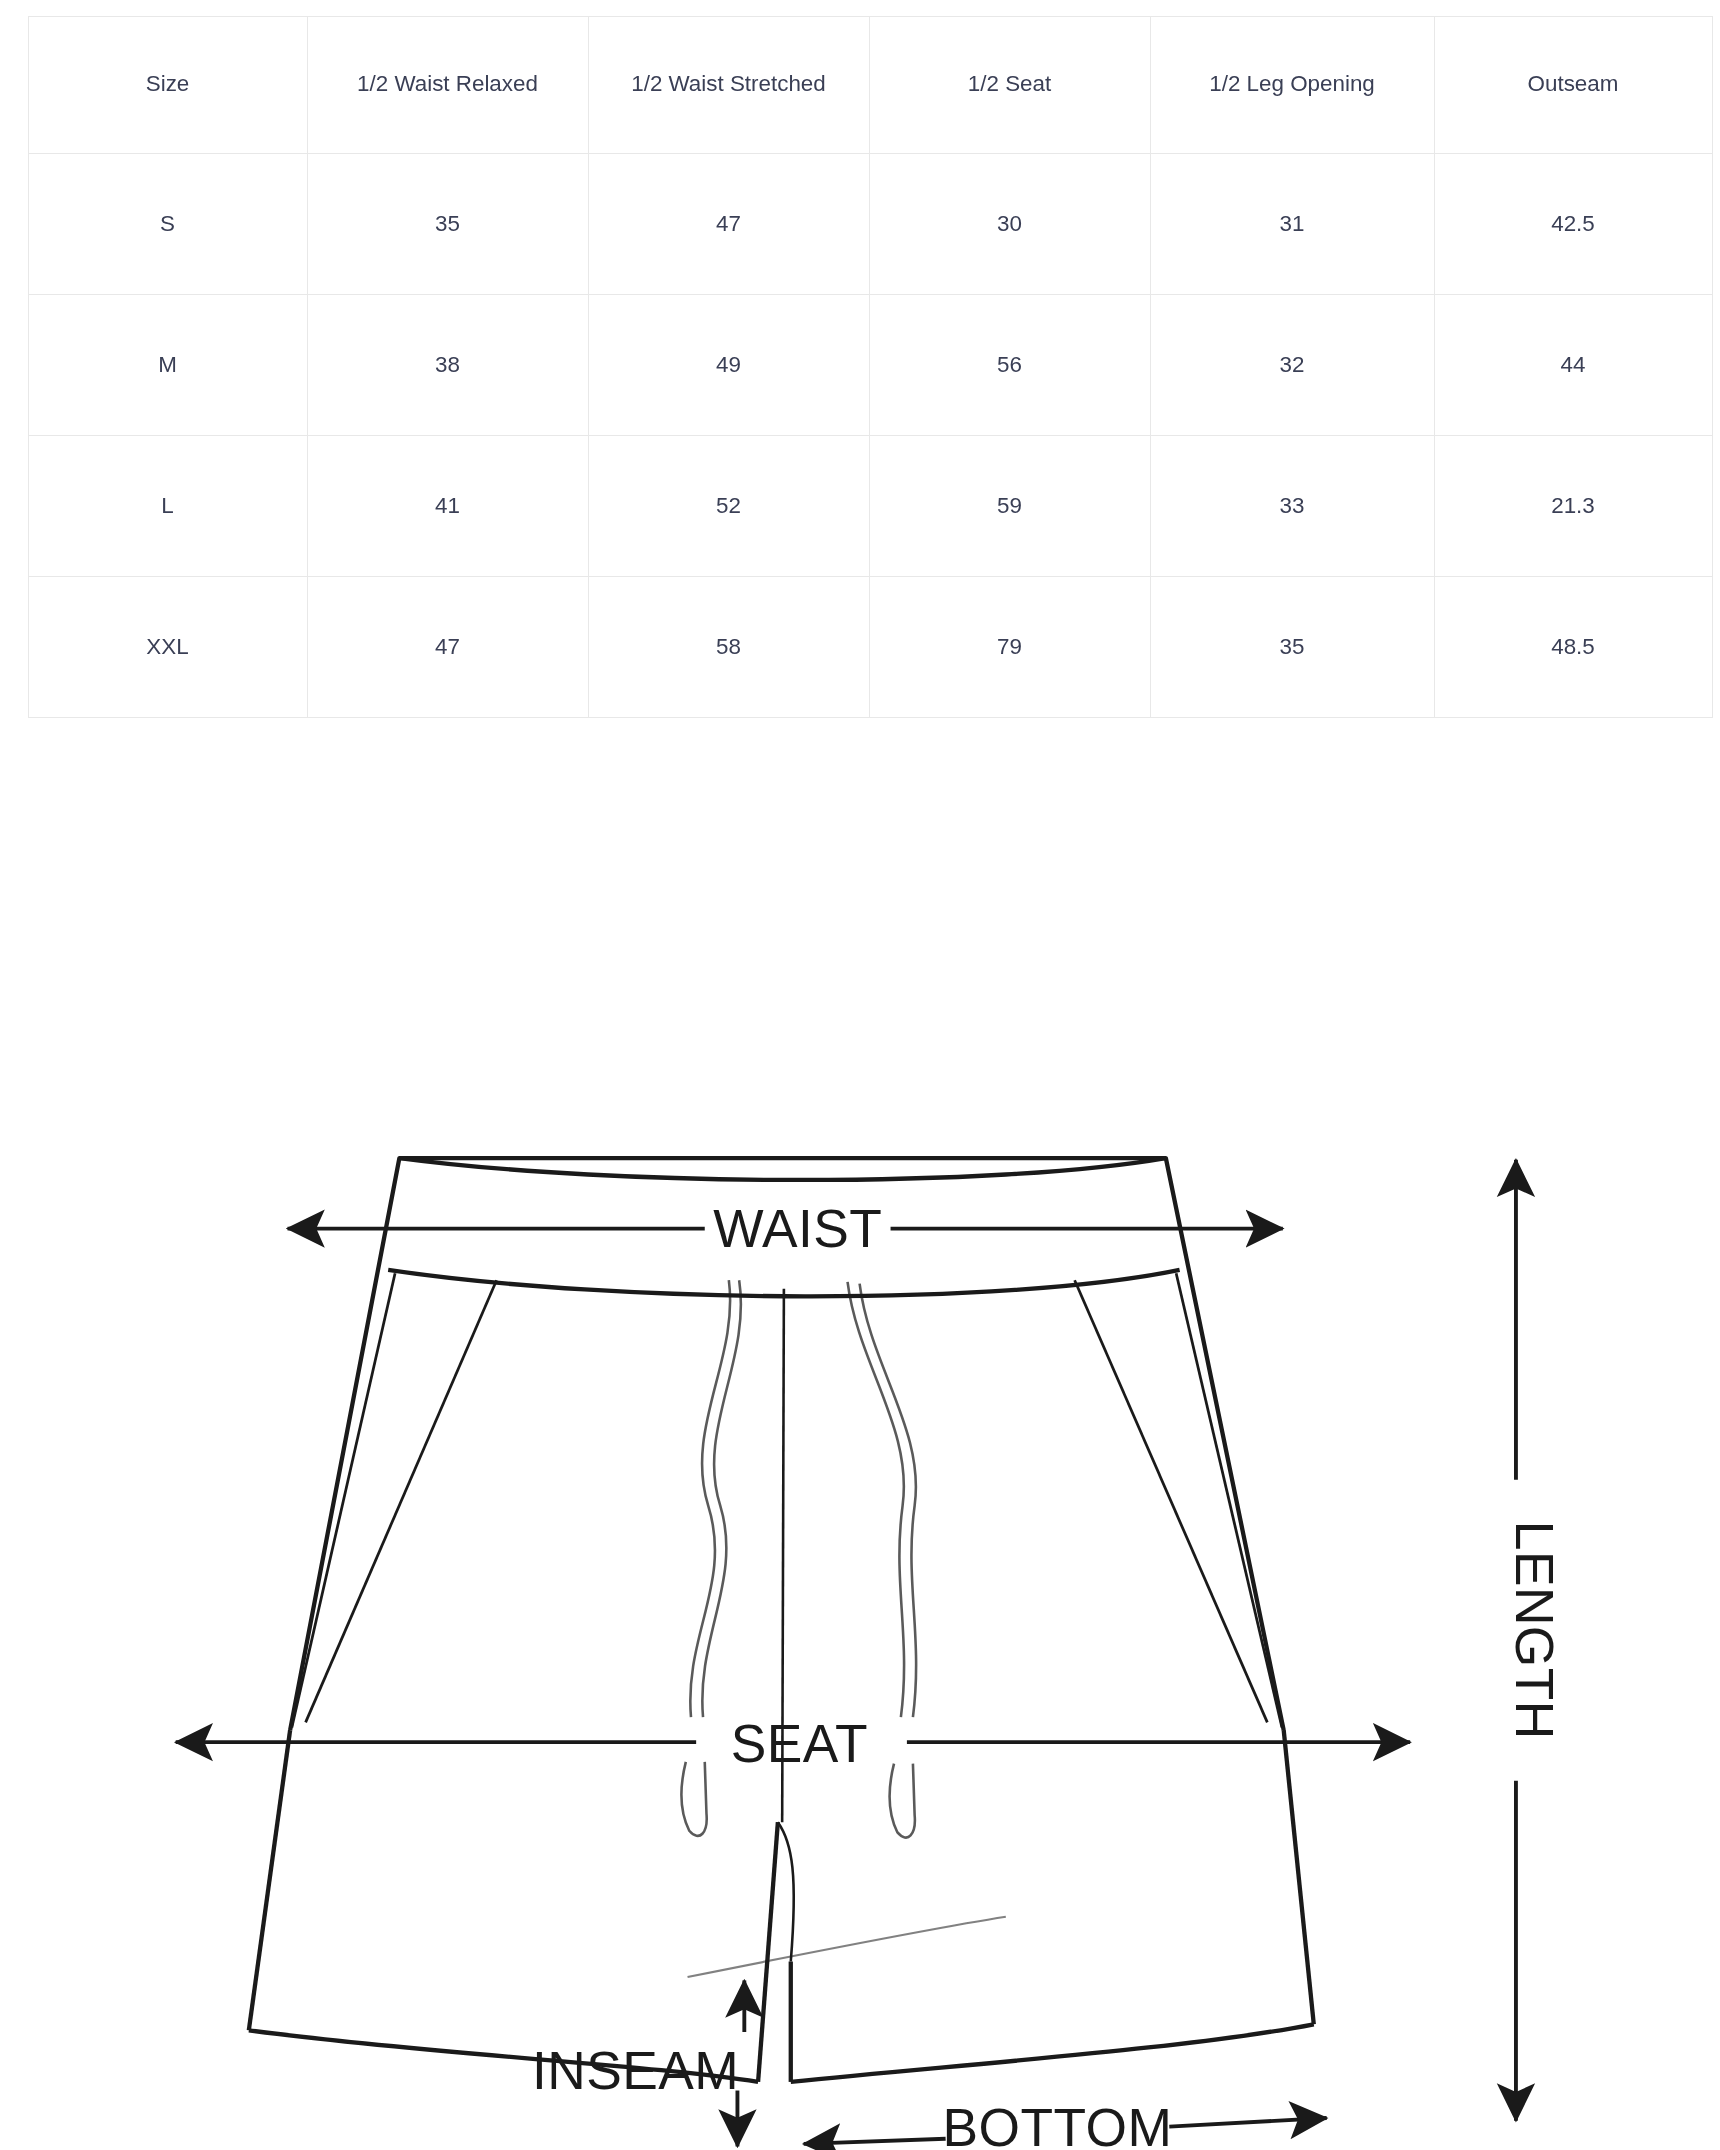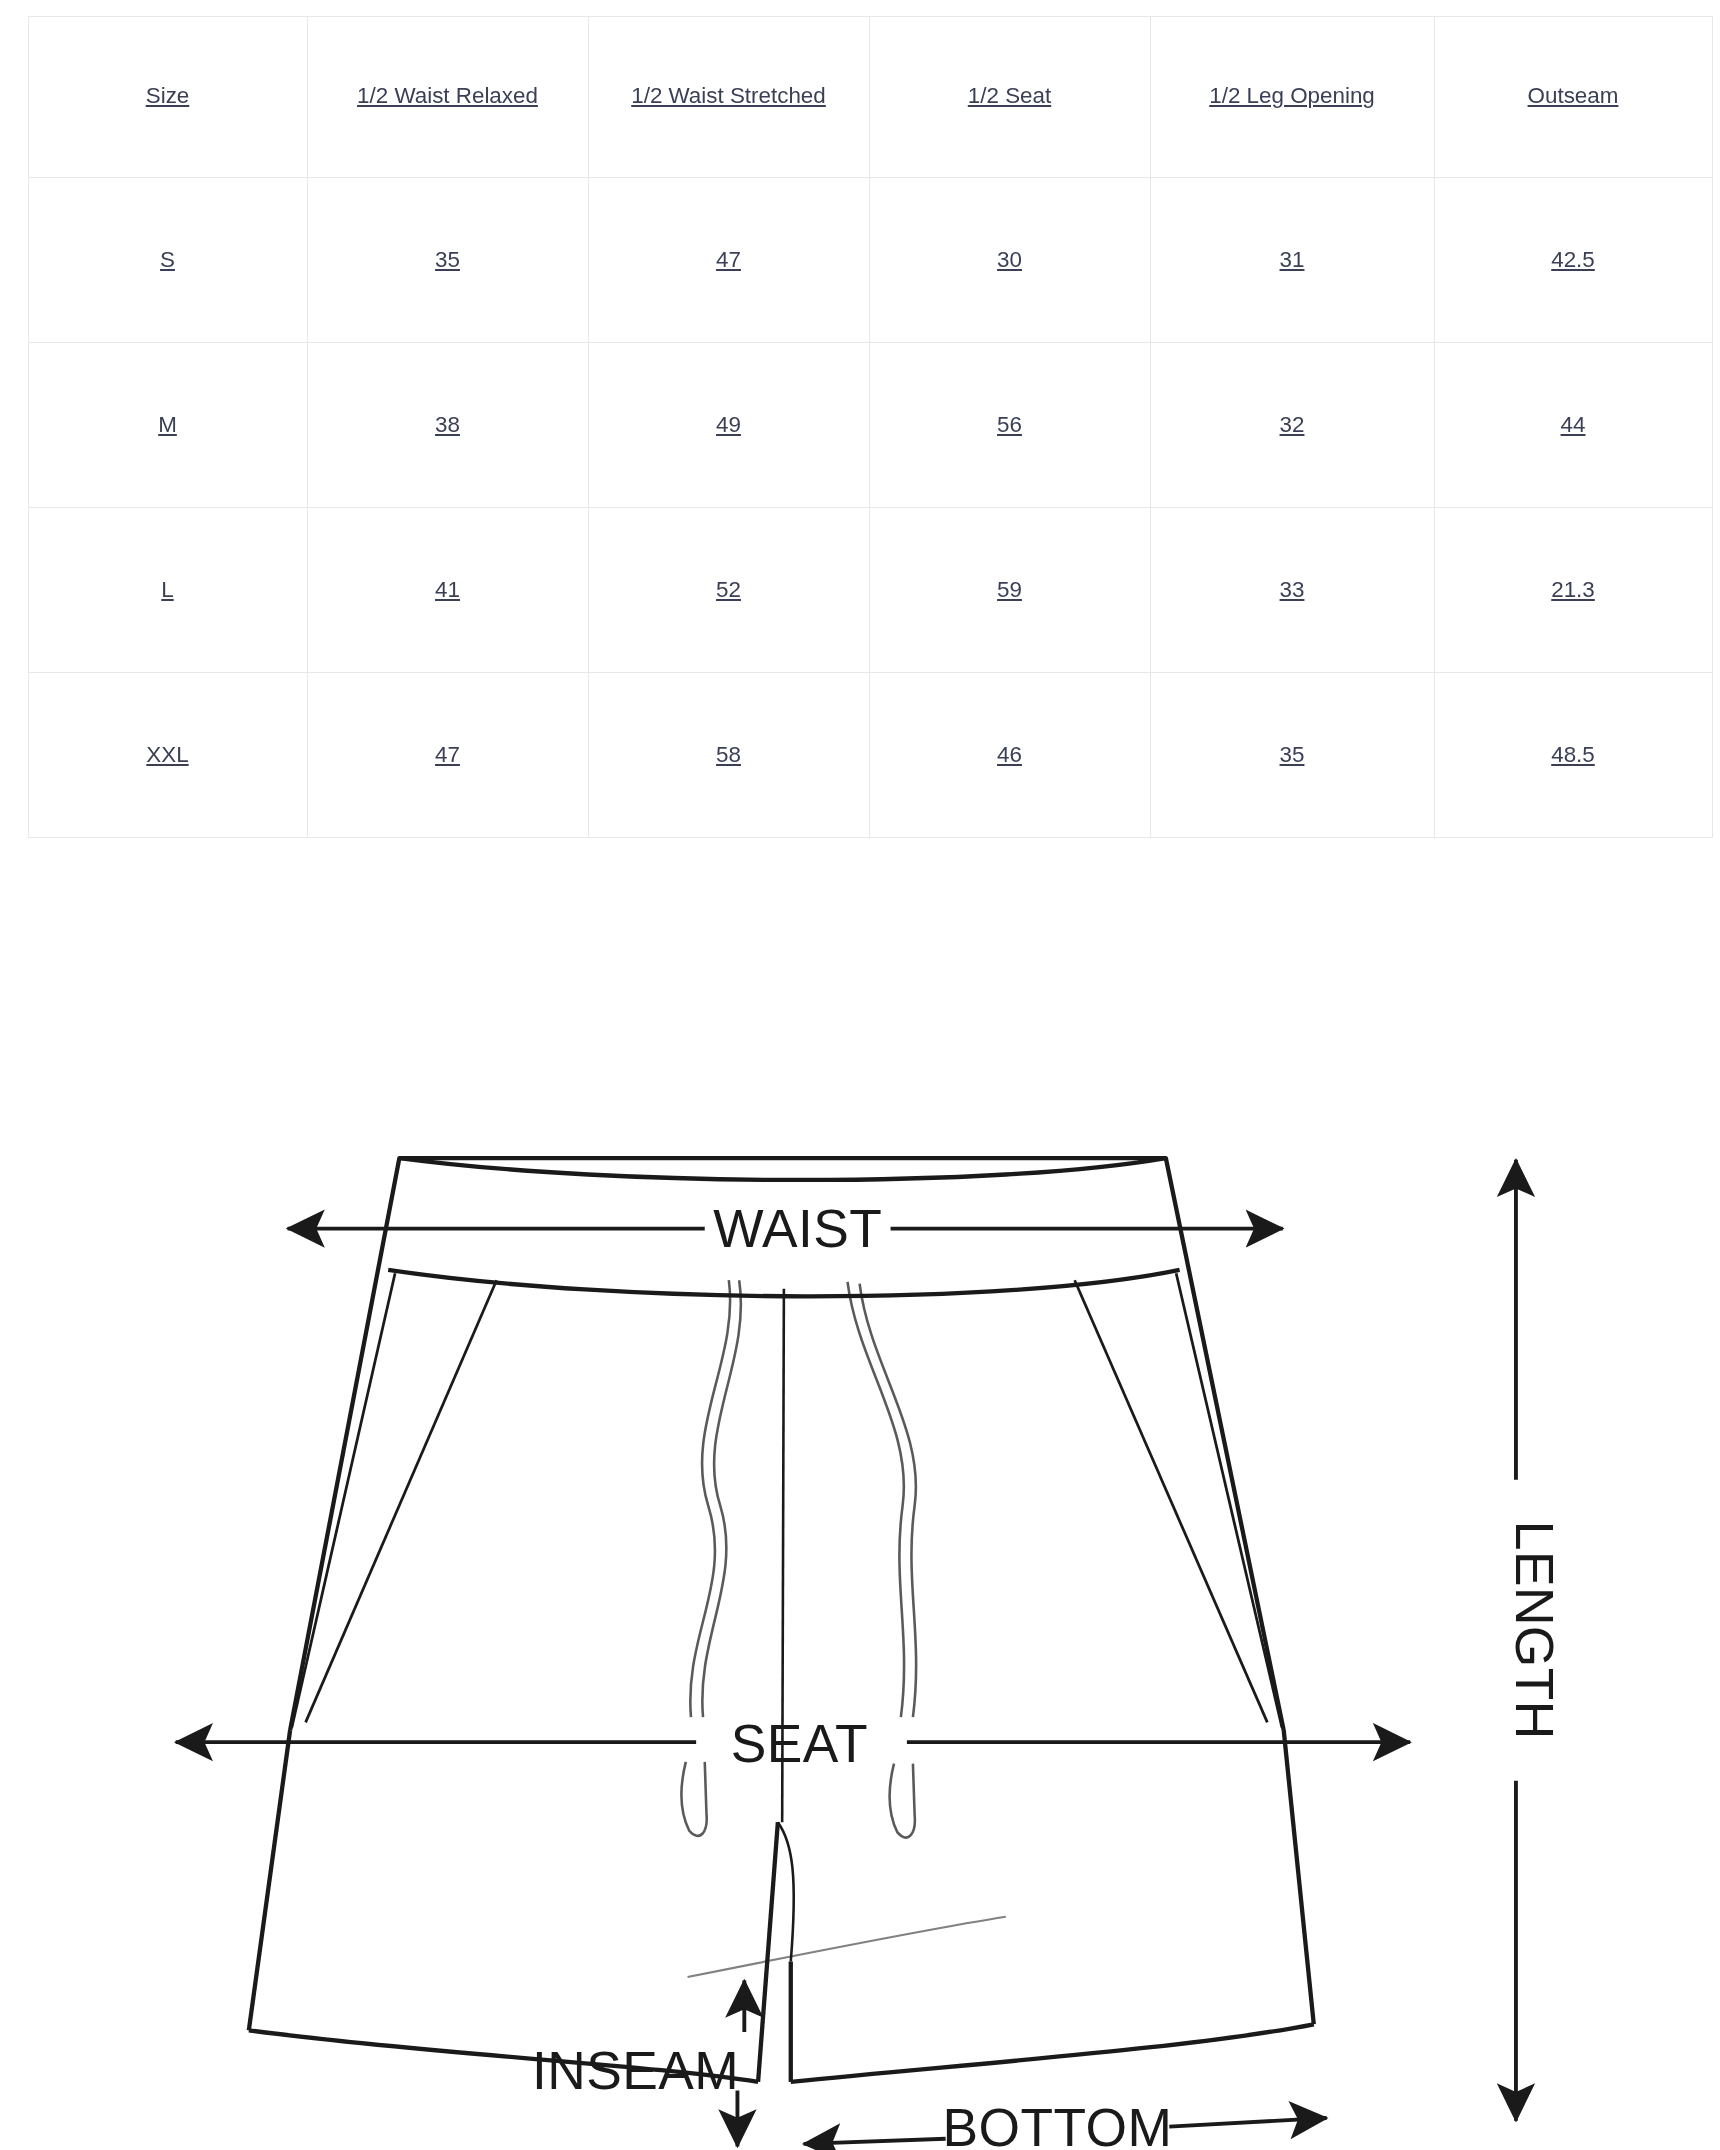--- a/index.html
+++ b/index.html
@@ -27,22 +27,21 @@
     width: 1685px;
     table-layout: fixed;
   }
   table.size-table td,
   table.size-table th {
     border: 1.7px solid #e8e8e8;
     text-align: center;
     vertical-align: middle;
     color: #3a3f55;
     font-weight: 400;
-    padding: 12px;
-    text-decoration: underline;
+    padding: 0;
   }
   table.size-table thead th {
     height: 136px;
     font-size: 22.4px;
     line-height: 1.45;
     font-weight: 400;
   }
   table.size-table tbody td {
     height: 140px;
     font-size: 22.4px;
@@ -116,21 +115,21 @@
         <td>41</td>
         <td>52</td>
         <td>59</td>
         <td>33</td>
         <td>21.3</td>
       </tr>
       <tr>
         <td>XXL</td>
         <td>47</td>
         <td>58</td>
-        <td>46</td>
+        <td>79</td>
         <td>35</td>
         <td>48.5</td>
       </tr>
     </tbody>
   </table>
 </div>
 
 <div class="diagram-wrap">
 <svg width="1514" height="1050" viewBox="0 0 1760 1220" xmlns="http://www.w3.org/2000/svg">
   <defs>

